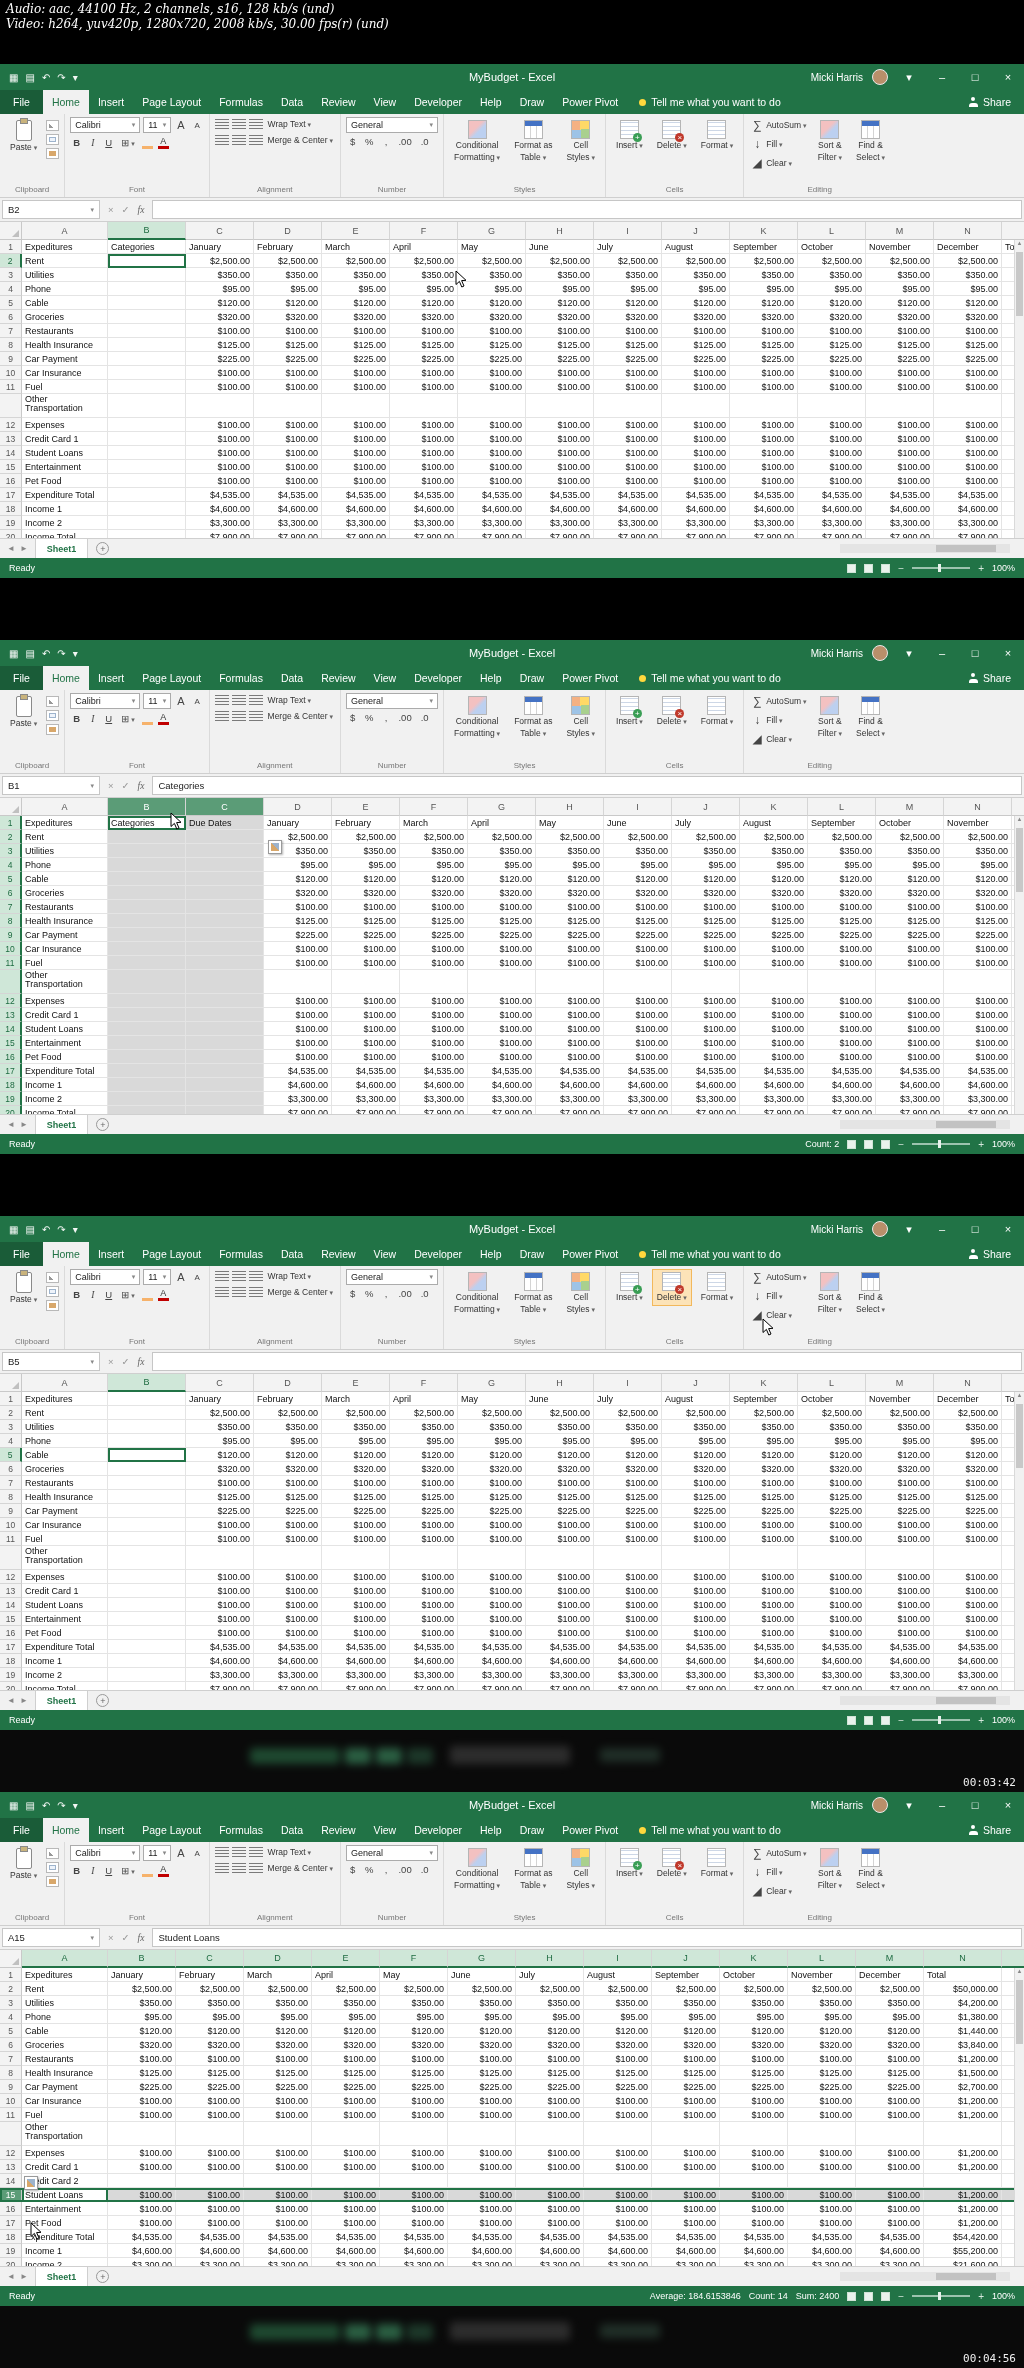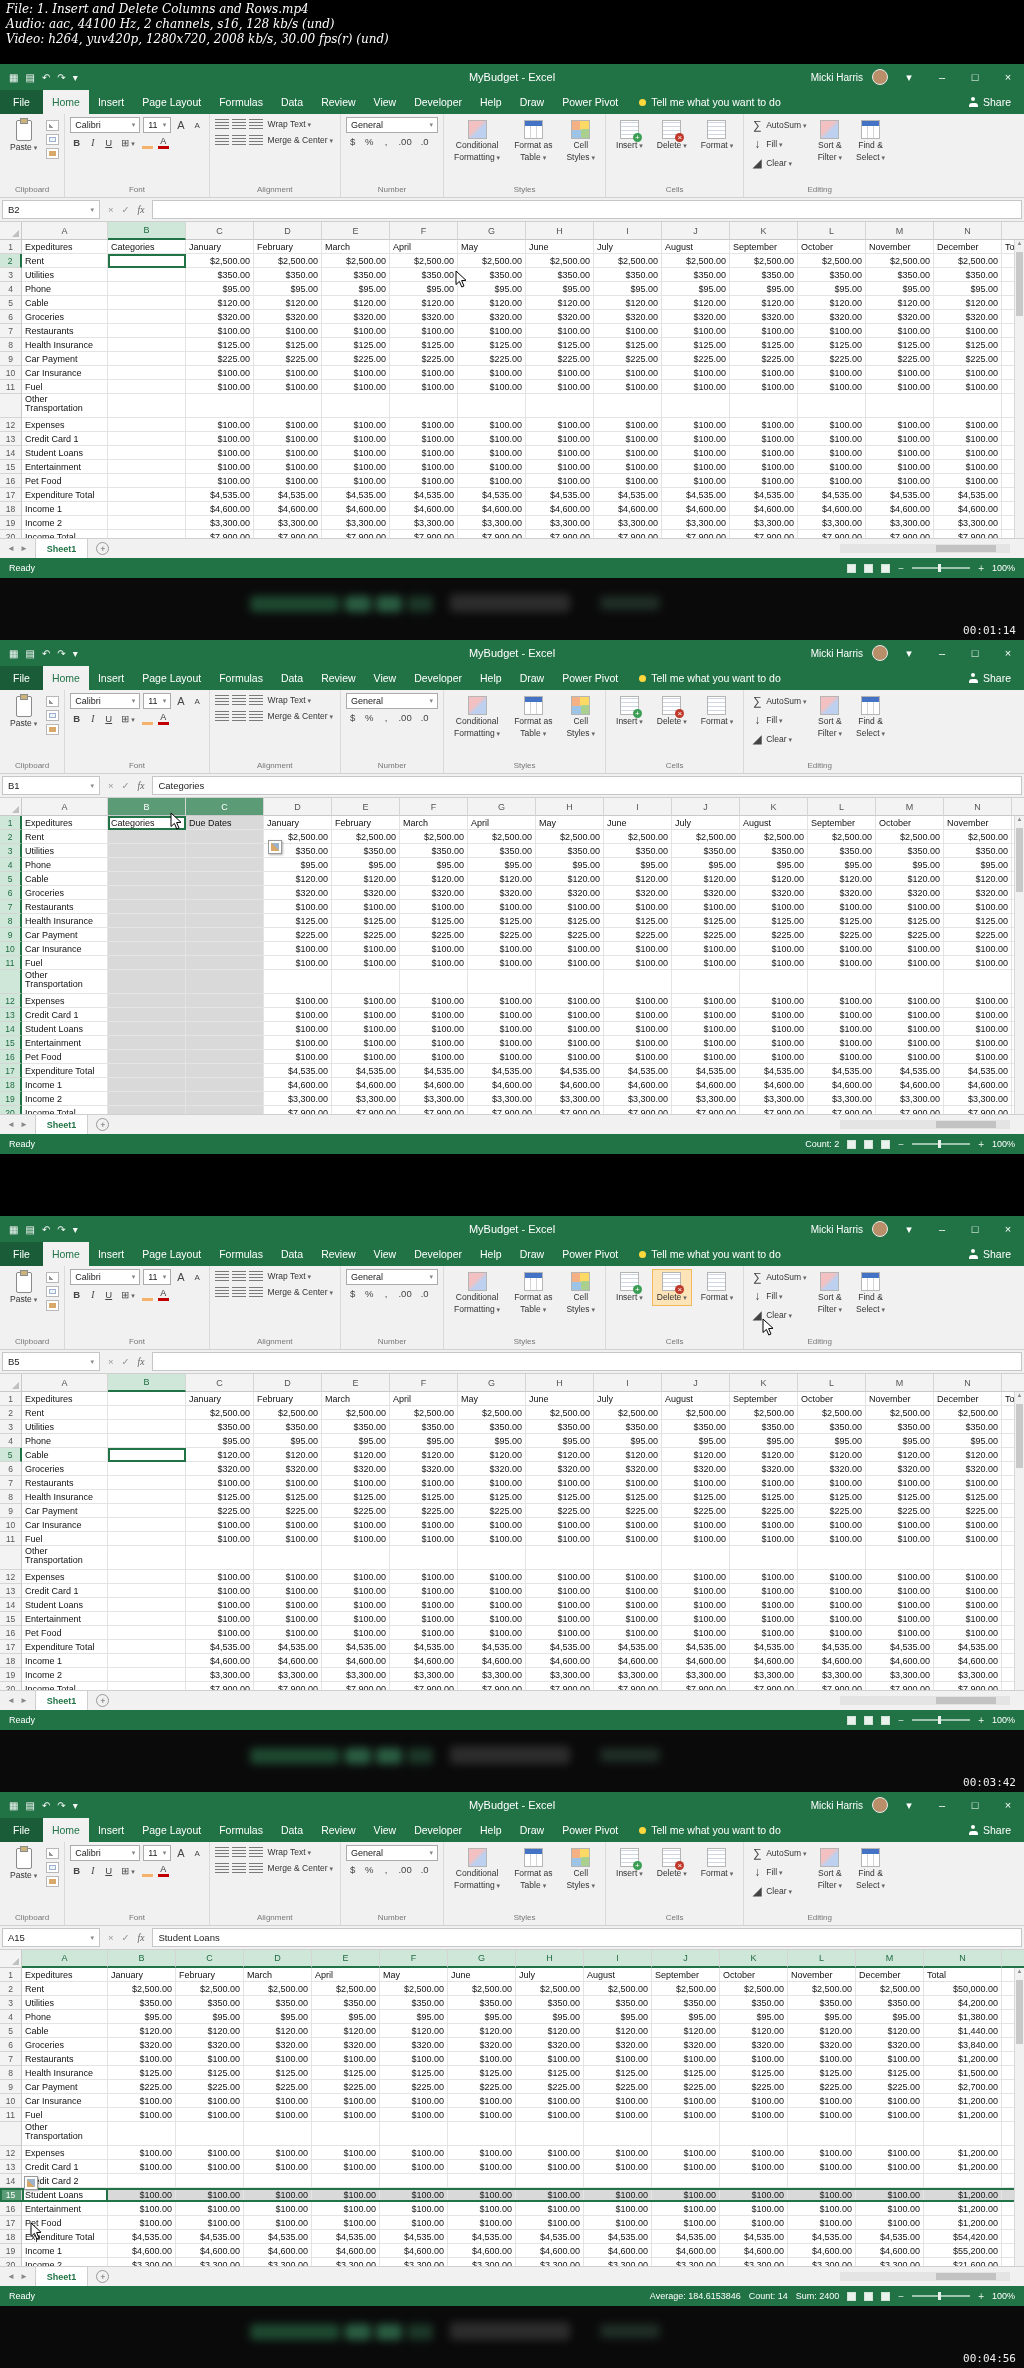--- a/index.html
+++ b/index.html
@@ -119,21 +119,20 @@
   
   .cursor{position:absolute;z-index:20;pointer-events:none}
   .chip{position:absolute;z-index:15;width:14px;height:14px;background:#fff;border:1px solid #9a9a9a;box-shadow:1px 1px 2px rgba(0,0,0,.3);display:flex;align-items:center;justify-content:center}
   .chip::after{content:"";width:8px;height:8px;background:linear-gradient(45deg,#d8a76a 50%,#9db3cc 50%)}
 </style>
 </head>
 <body>
 
 <div class="page">
   <div class="meta">
-    <div>File: 1. Insert and Delete Columns and Rows.mp4</div>
     <div>Audio: aac, 44100 Hz, 2 channels, s16, 128 kb/s (und)</div>
     <div>Video: h264, yuv420p, 1280x720, 2008 kb/s, 30.00 fps(r) (und)</div>
   </div>
   <div id="frames">
       <section class="frame">
         <div class="window">
           <div class="titlebar">
             <div class="qat">
               <span class="qicon">▦</span>
               <span class="qicon">▤</span>
@@ -758,29 +757,20 @@
               <span class="vic"></span>
               <span class="vic"></span>
               <span class="zoomsign">−</span>
               <div class="zoomtrack">
                 <div class="zoomknob"></div>
               </div>
               <span class="zoomsign">+</span>
               <span>100%</span>
             </div>
           </div>
-        </div>
-        <div class="strip">
-          <div class="blob" style="left: 250px; top: 18px; width: 90px; height: 16px; background: rgb(47, 125, 80);"></div>
-          <div class="blob" style="left: 345px; top: 18px; width: 26px; height: 16px; background: rgb(70, 165, 113);"></div>
-          <div class="blob" style="left: 376px; top: 18px; width: 26px; height: 16px; background: rgb(70, 165, 113);"></div>
-          <div class="blob" style="left: 407px; top: 18px; width: 26px; height: 16px; background: rgb(44, 94, 67);"></div>
-          <div class="blob" style="left: 450px; top: 16px; width: 120px; height: 18px; background: rgb(74, 74, 74);"></div>
-          <div class="blob" style="left: 600px; top: 18px; width: 60px; height: 14px; background: rgb(51, 77, 64);"></div>
-          <span class="ts">00:01:14</span>
         </div>
         <div class="cursor" style="left: 455px; top: 206px;"><svg width="13" height="19" viewBox="0 0 13 19">
             <path d="M1,1 L1,14.5 L4.4,11.4 L6.8,17 L9,16 L6.6,10.6 L11,10.3 Z" fill="#ffffff" stroke="#000000" stroke-width="1"></path>
           </svg></div>
       </section>
       <section class="frame">
         <div class="window">
           <div class="titlebar">
             <div class="qat">
               <span class="qicon">▦</span>

